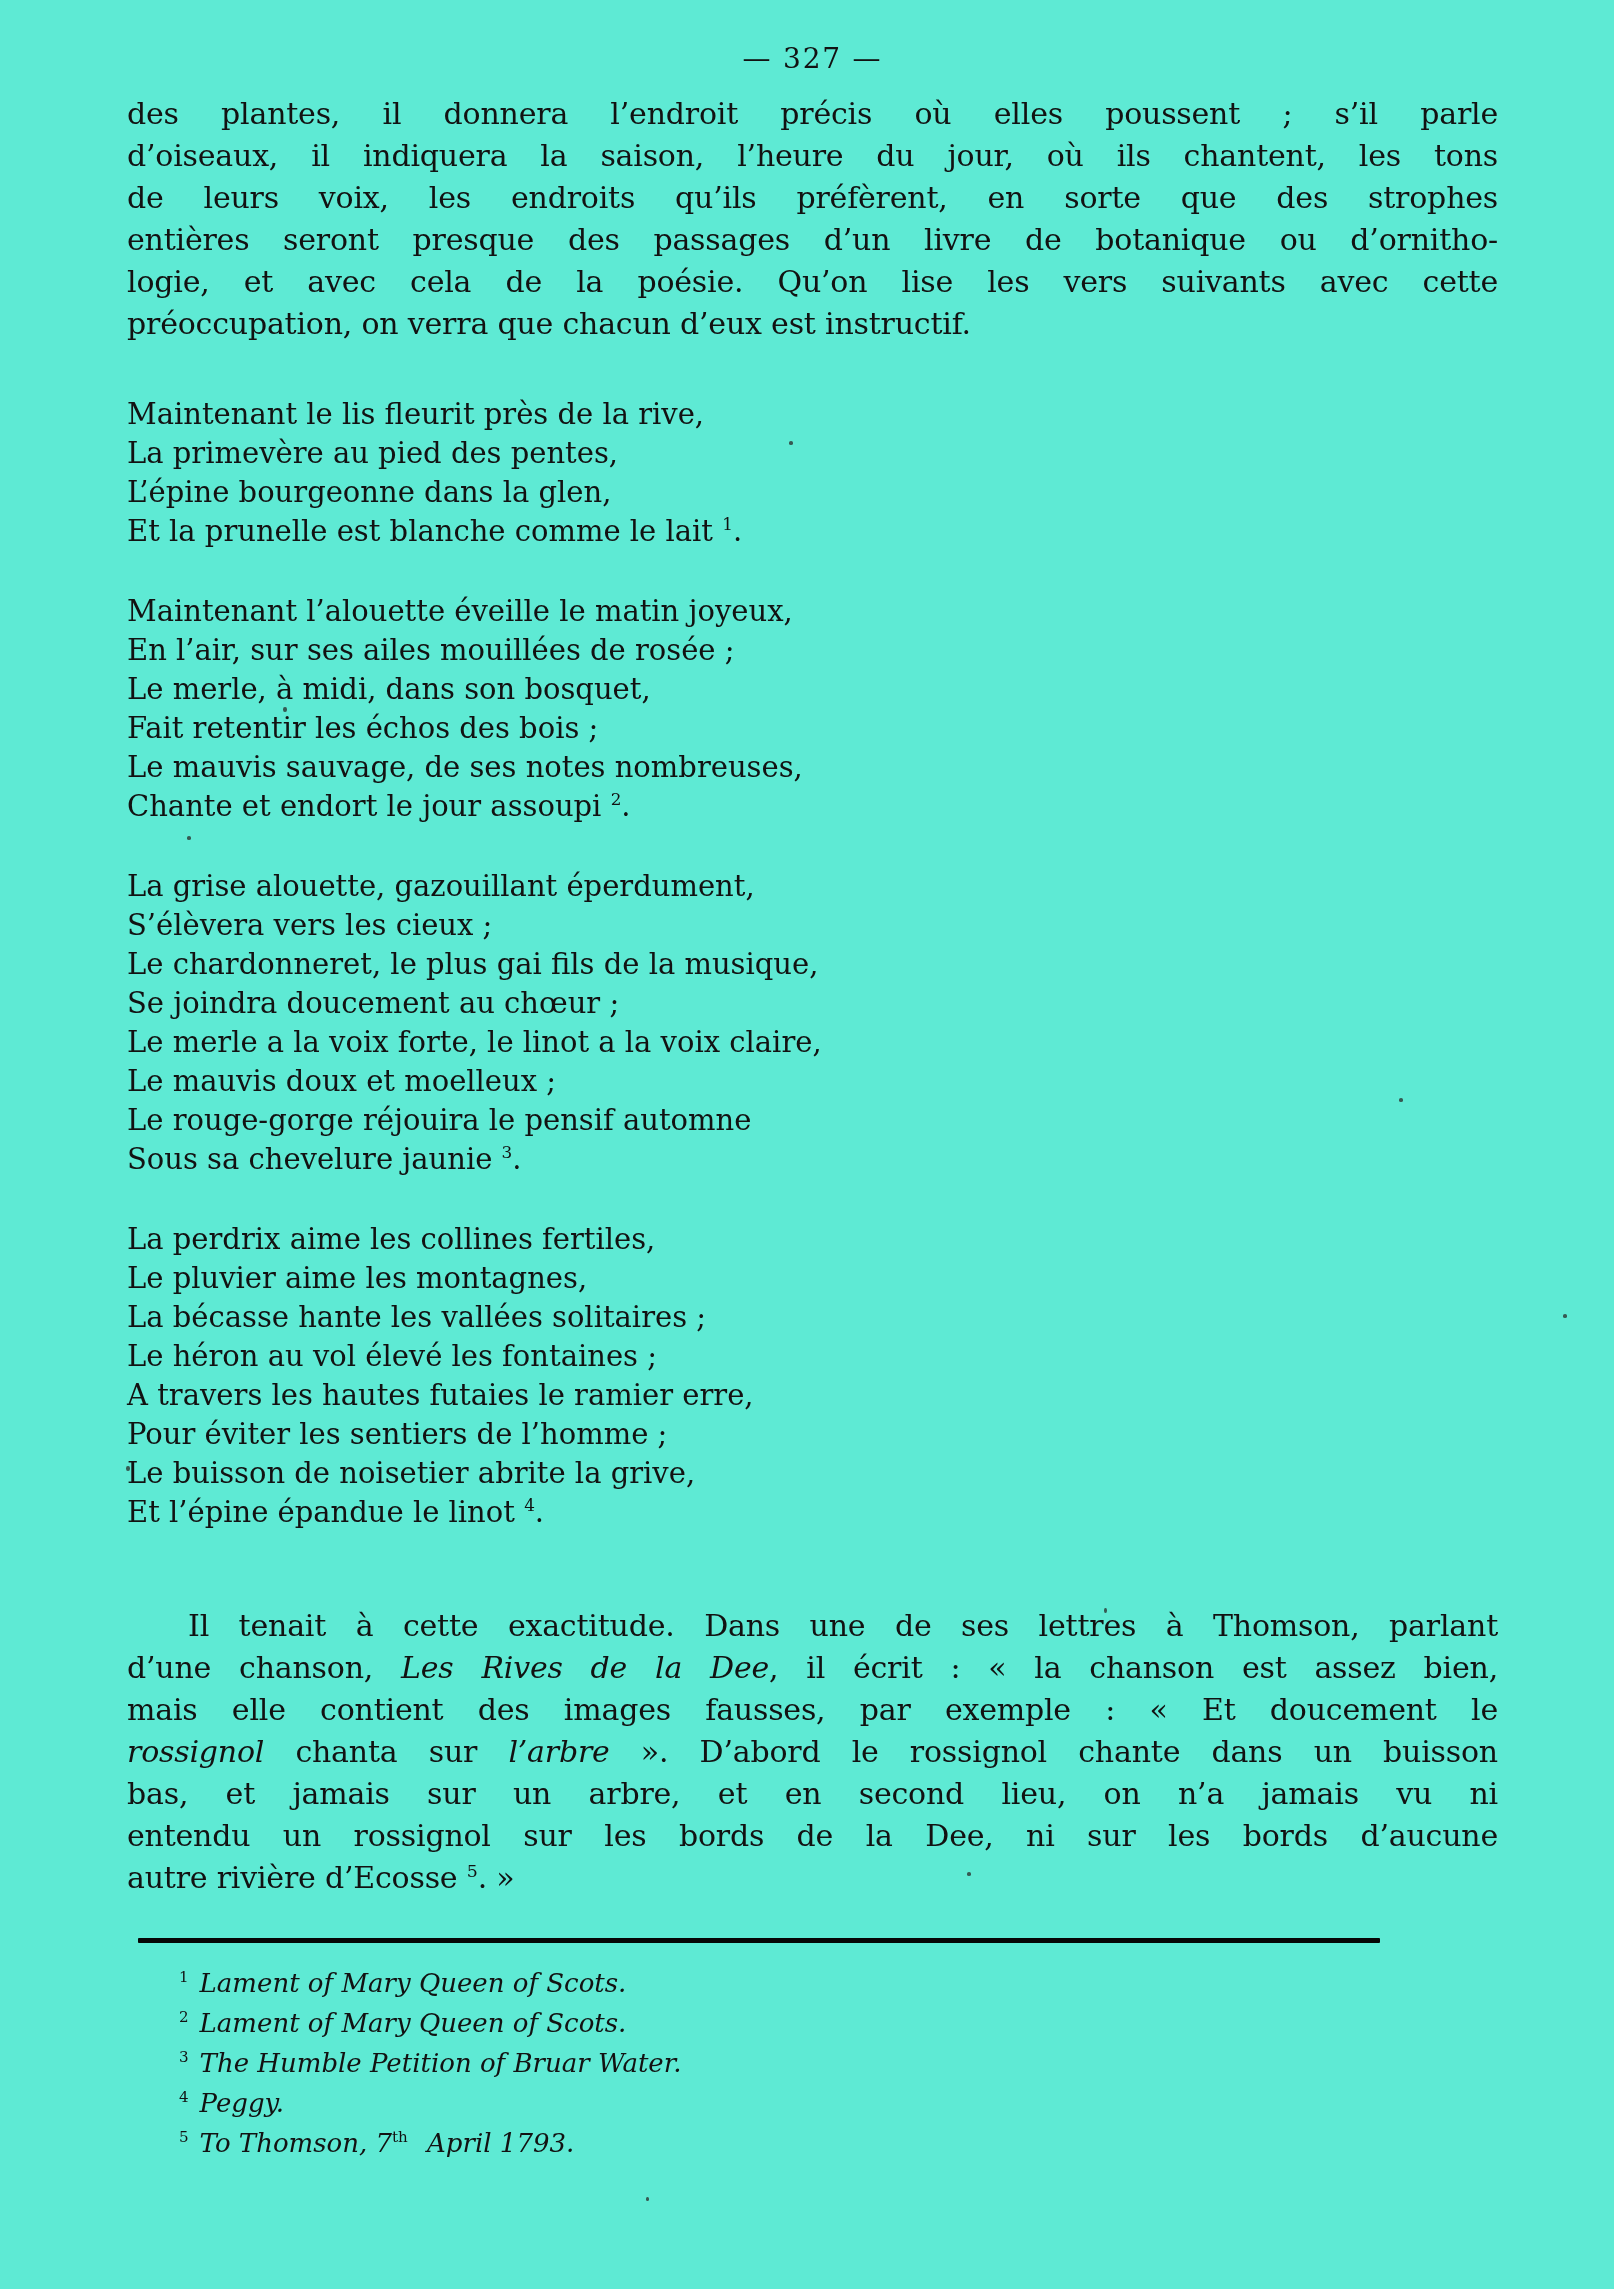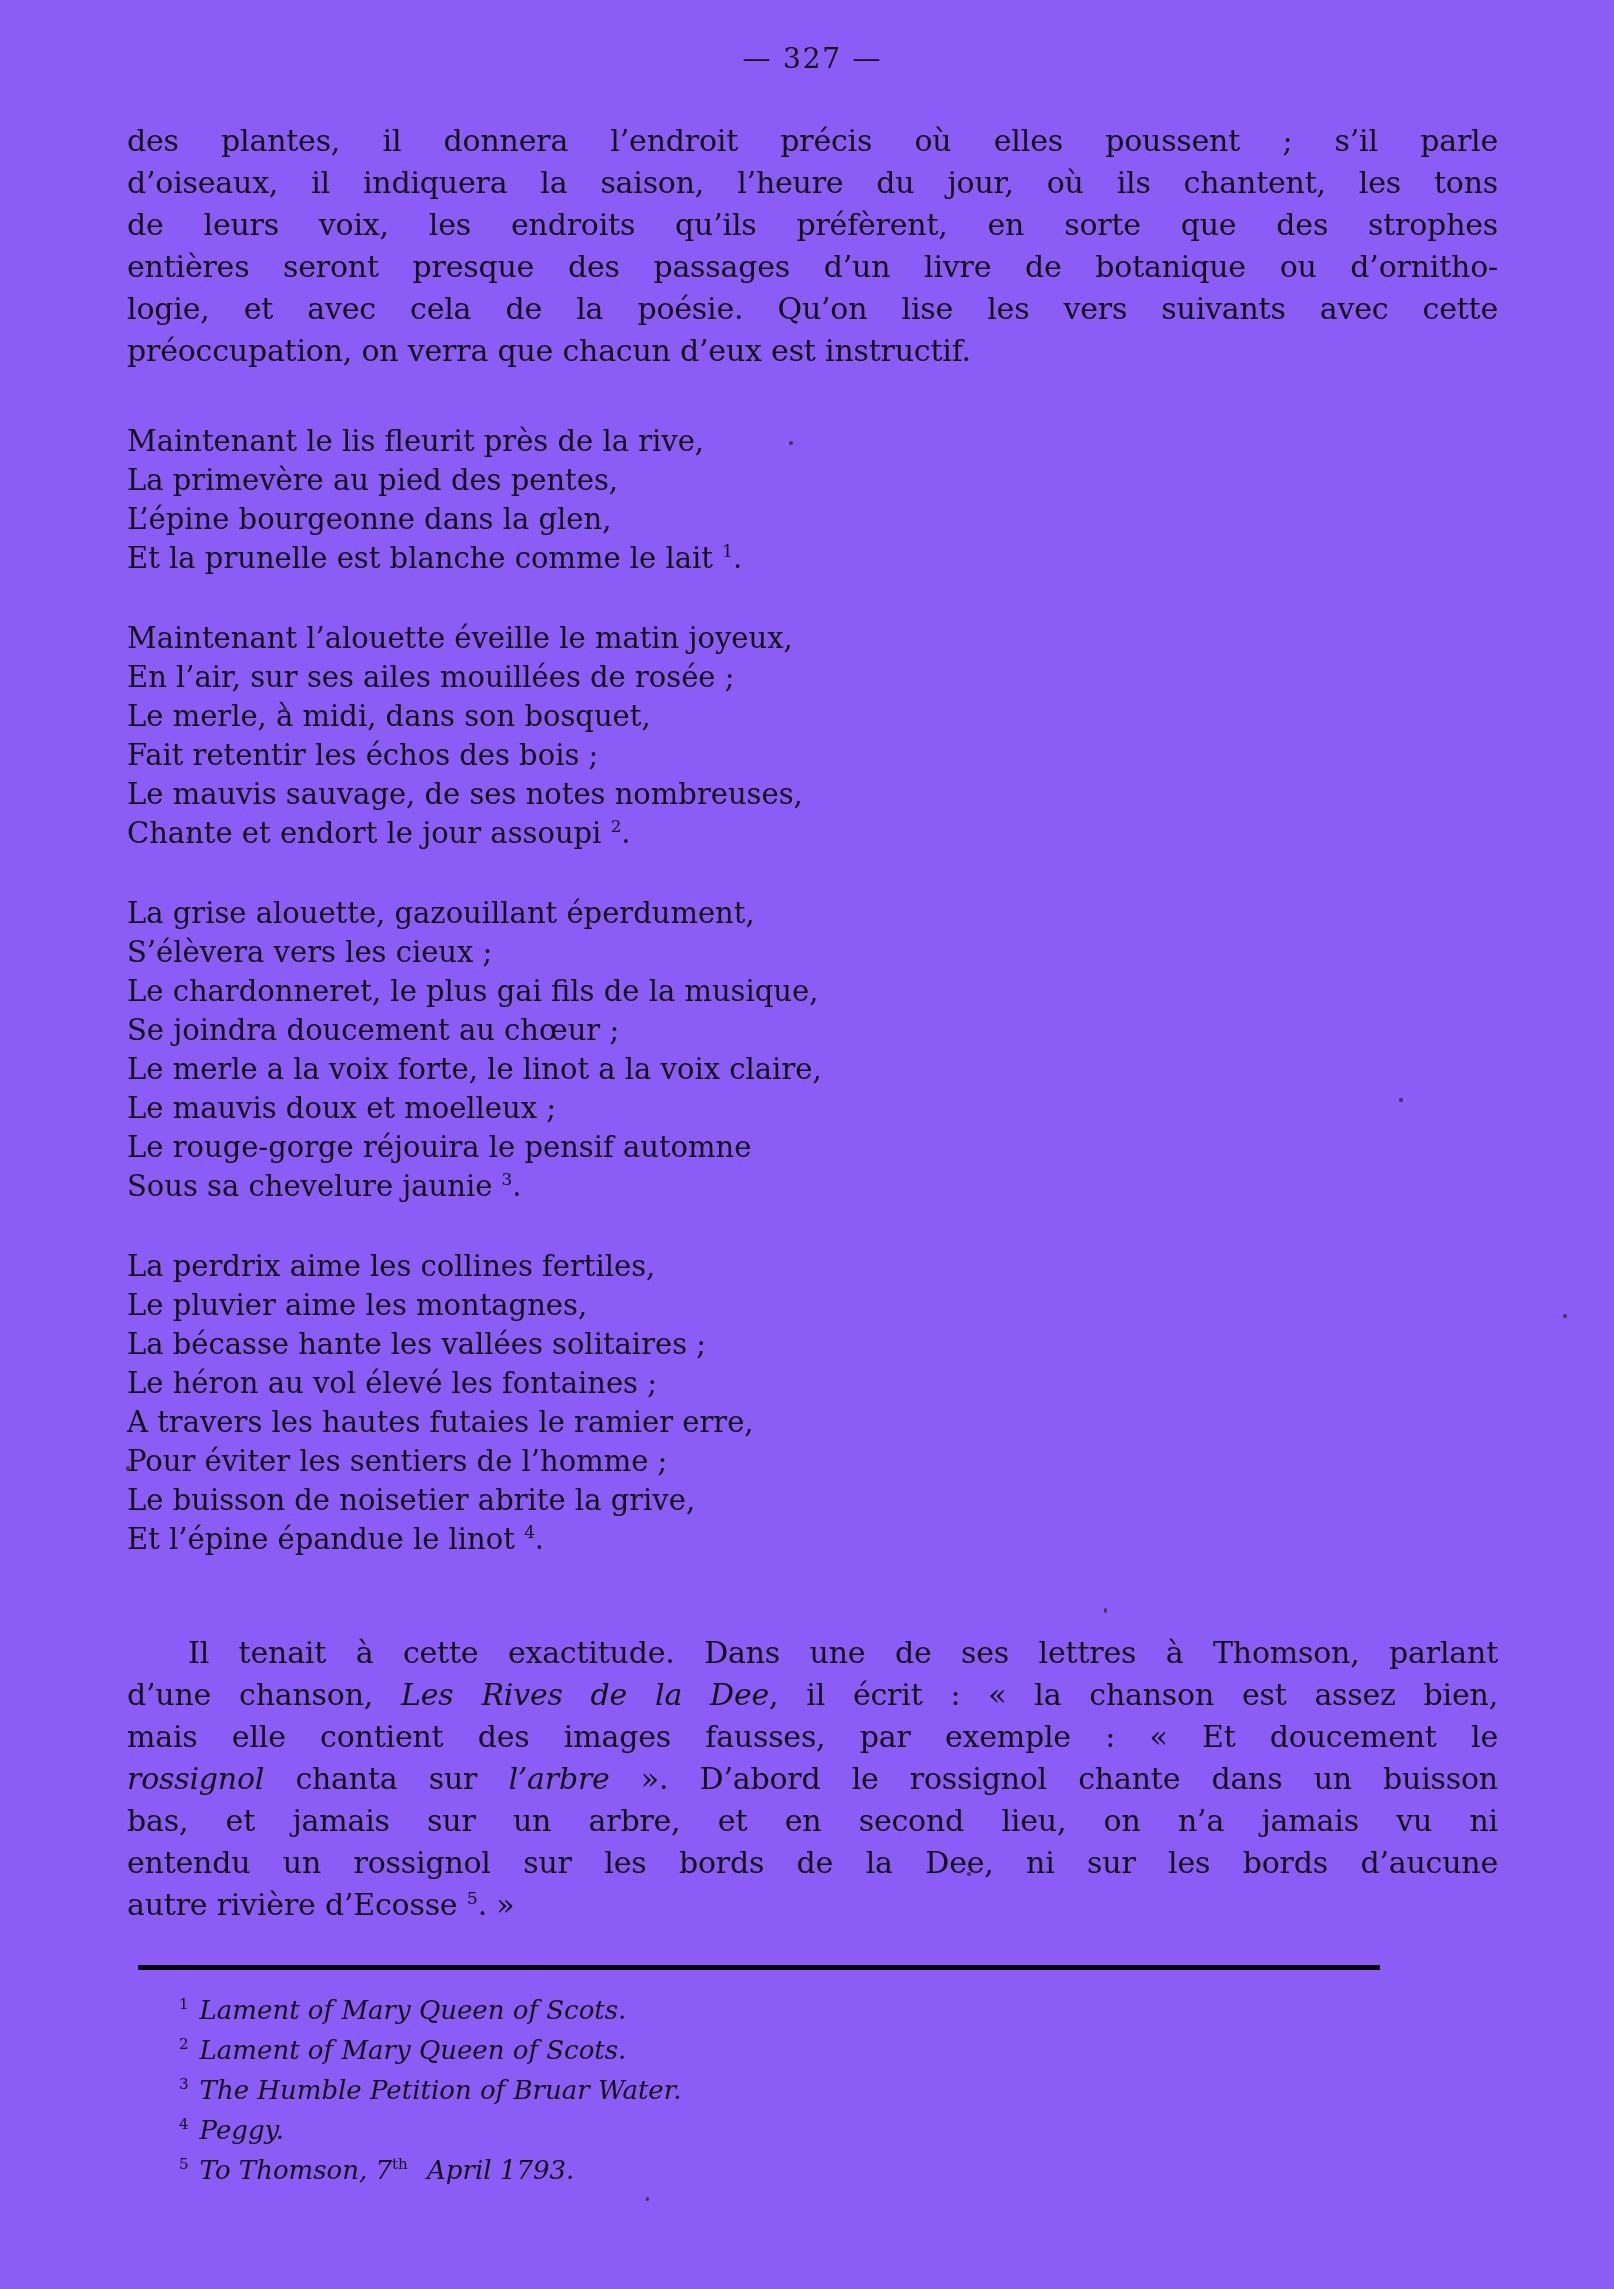--- a/index.html
+++ b/index.html
@@ -1,29 +1,29 @@
 <!DOCTYPE html>
 <html lang="fr" style="font-size:14.8px"><head>
 <meta charset="utf-8">
 <style>
   html,body{margin:0;padding:0;background:#f2f1ec;}
   .page{
     position:relative;
     width:1614px;height:2290px;
-    background:#8b5cf6;
+    background:#5eead4;
     color:#121212;
     font-family:"DejaVu Serif","Liberation Serif",serif;
     overflow:hidden;
   }
   .column{position:absolute;left:127px;top:0;width:1371px;}
   .header{margin-top:42px;text-align:center;font-size:28px;letter-spacing:1.8px;}
   .para{font-size:30px;line-height:42px;letter-spacing:-0.2px;}
   .para .jline{text-align:justify;text-align-last:justify;}
   .para .jline.last{text-align-last:left;}
-  .p1{margin-top:45px;}
+  .p1{margin-top:18px;}
   .p2{margin-top:73px;}
   .p2 .jline.first{padding-left:61px;}
   .verse{font-size:29px;line-height:39px;text-align:left;}
   .stanza-first{margin-top:50px;}
   .stanza{margin-top:41px;}
   sup{font-size:0.58em;line-height:0;}
   .footnotes{margin-top:39px;font-size:26px;}
   .fn-rule{height:4.6px;background:#060606;width:1242px;margin-left:11px;border-radius:0.9px;}
   .fn-list{margin-top:20px;padding-left:52px;font-style:italic;line-height:40px;}
   .fn sup{margin-right:11px;font-style:normal;}

